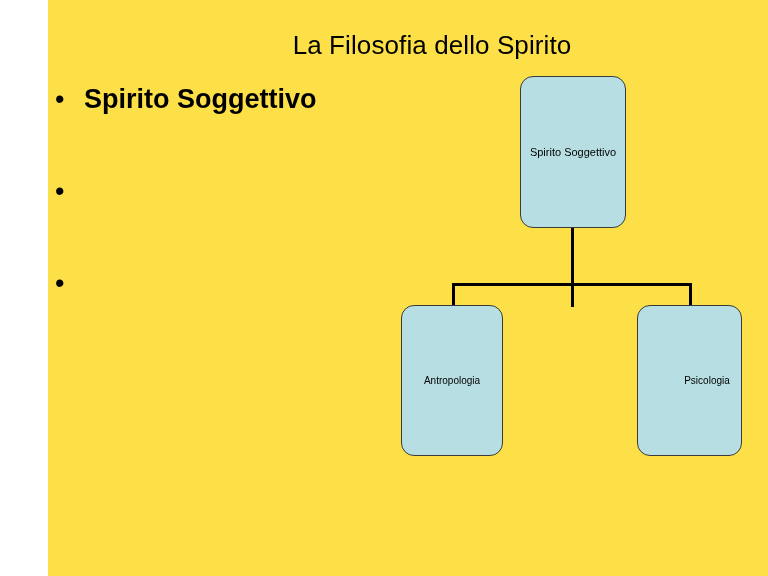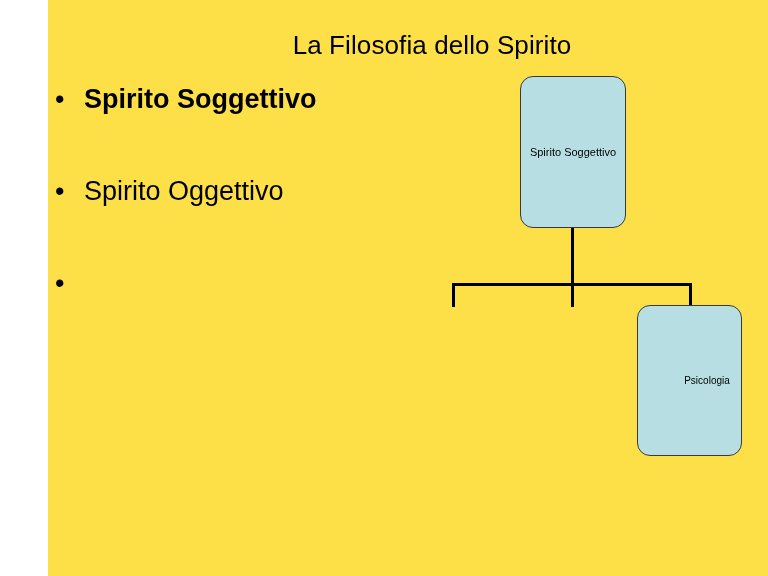--- a/index.html
+++ b/index.html
@@ -158,41 +158,43 @@
 
   <ul id="bullet-list">
 
     <li class="bullet-item is-bold">
       <span class="bullet-mark">•</span>
       <span class="bullet-text">Spirito Soggettivo</span>
     </li>
 
     <li class="bullet-item">
       <span class="bullet-mark">•</span>
-      <span class="bullet-text">Spirito Oggettivo</span>
     </li>
 
     <li class="bullet-item">
       <span class="bullet-mark">•</span>
     </li>
 
   </ul>
 
   <div id="org-chart">
 
     <div class="connector" id="conn-stem"></div>
     <div class="connector" id="conn-bar"></div>
     <div class="connector conn-drop" id="conn-drop-0"></div>
     <div class="connector conn-drop" id="conn-drop-1"></div>
     <div class="connector conn-drop" id="conn-drop-2"></div>
 
     <div class="node" id="node-root">
       <span class="node-label">Spirito Soggettivo</span>
     </div>
 
+    <div class="node node-child" id="node-child-0">
+      <span class="node-label">Antropologia</span>
+    </div>
 
 
     <div class="node node-child" id="node-child-2">
       <span class="node-label">Psicologia</span>
     </div>
 
   </div>
 
 </div>
 

